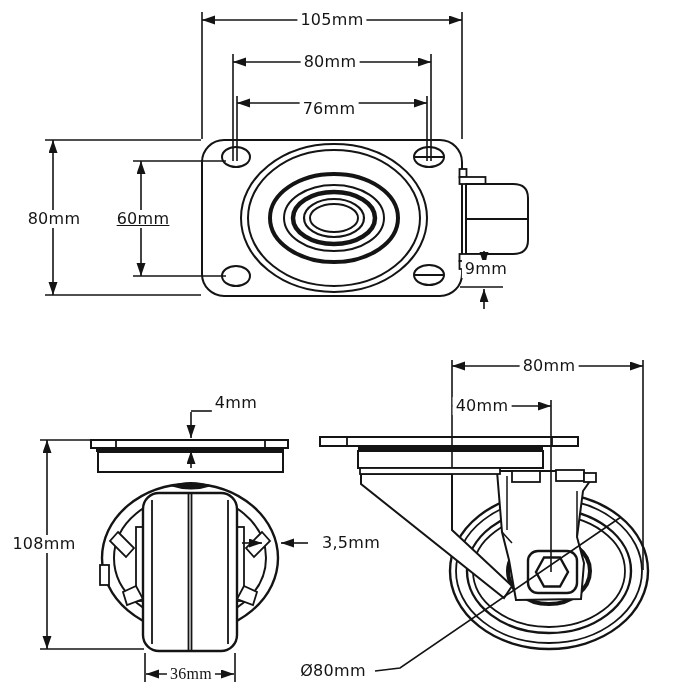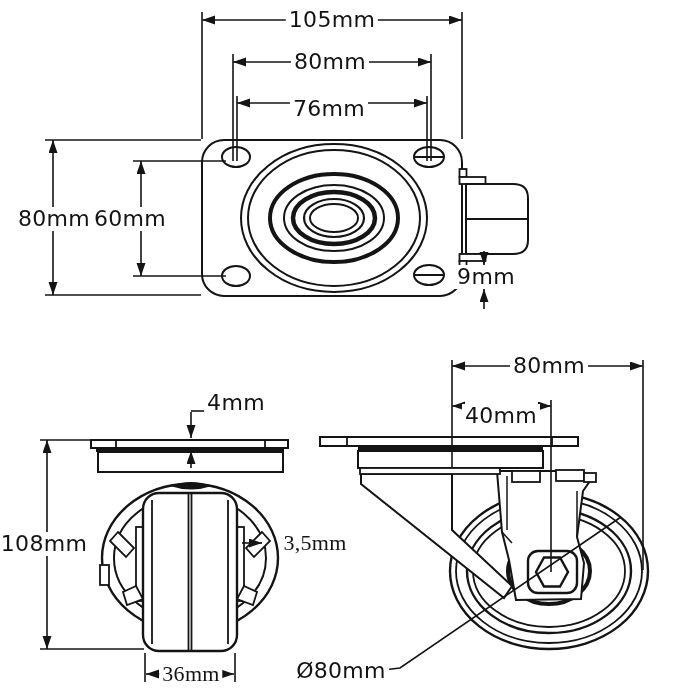--- a/index.html
+++ b/index.html
@@ -3,21 +3,21 @@
 <meta charset="utf-8">
 <style>
   html,body{margin:0;padding:0;background:#ffffff;}
   .canvas{
     position:relative;width:700px;height:700px;background:#ffffff;
     font-family:"DejaVu Sans","Liberation Sans",sans-serif;overflow:hidden;
   }
   .canvas svg{position:absolute;left:0;top:0;}
   .dim{
     position:absolute;transform:translate(-50%,-50%);
-    background:#ffffff;color:#141414;font-size:22px;line-height:1;
+    background:#ffffff;color:#141414;font-size:16px;line-height:1;
     padding:1px 3px;white-space:nowrap;letter-spacing:.3px;
   }
 </style>
 </head>
 <body>
 
 <div class="canvas">
 
 <svg width="700" height="700" viewBox="0 0 700 700">
   <defs>
@@ -166,24 +166,24 @@
       <path d="M452,366 H643" marker-start="url(#ah)" marker-end="url(#ah)"></path>
       <path d="M452,406 H551" marker-start="url(#ah)" marker-end="url(#ah)"></path>
     </g>
   </g>
 </svg>
 
   <span class="dim" style="left:332px;top:20px;">105mm</span>
   <span class="dim" style="left:330px;top:62px;">80mm</span>
   <span class="dim" style="left:329px;top:109px;">76mm</span>
   <span class="dim" style="left:54px;top:219px;">80mm</span>
-  <span class="dim" style="left:130px;top:219px;">60mm</span>
-  <span class="dim" style="left:486px;top:277px;">9mm</span>
+  <span class="dim" style="left:143px;top:219px;text-decoration:underline;">60mm</span>
+  <span class="dim" style="left:486px;top:269px;">9mm</span>
 
   <span class="dim" style="left:236px;top:403px;">4mm</span>
   <span class="dim" style="left:44px;top:544px;">108mm</span>
-  <span class="dim" style="left:315px;top:543px;font-family:Liberation Serif, serif;">3,5mm</span>
+  <span class="dim" style="left:351px;top:543px;">3,5mm</span>
   <span class="dim" style="left:191px;top:674px;font-family:Liberation Serif, serif;">36mm</span>
 
   <span class="dim" style="left:549px;top:366px;">80mm</span>
-  <span class="dim" style="left:501px;top:406px;margin-top:10px;">40mm</span>
-  <span class="dim" style="left:341px;top:671px;">Ø80mm</span>
+  <span class="dim" style="left:482px;top:406px;">40mm</span>
+  <span class="dim" style="left:333px;top:671px;">Ø80mm</span>
 </div>
 
 </body></html>

